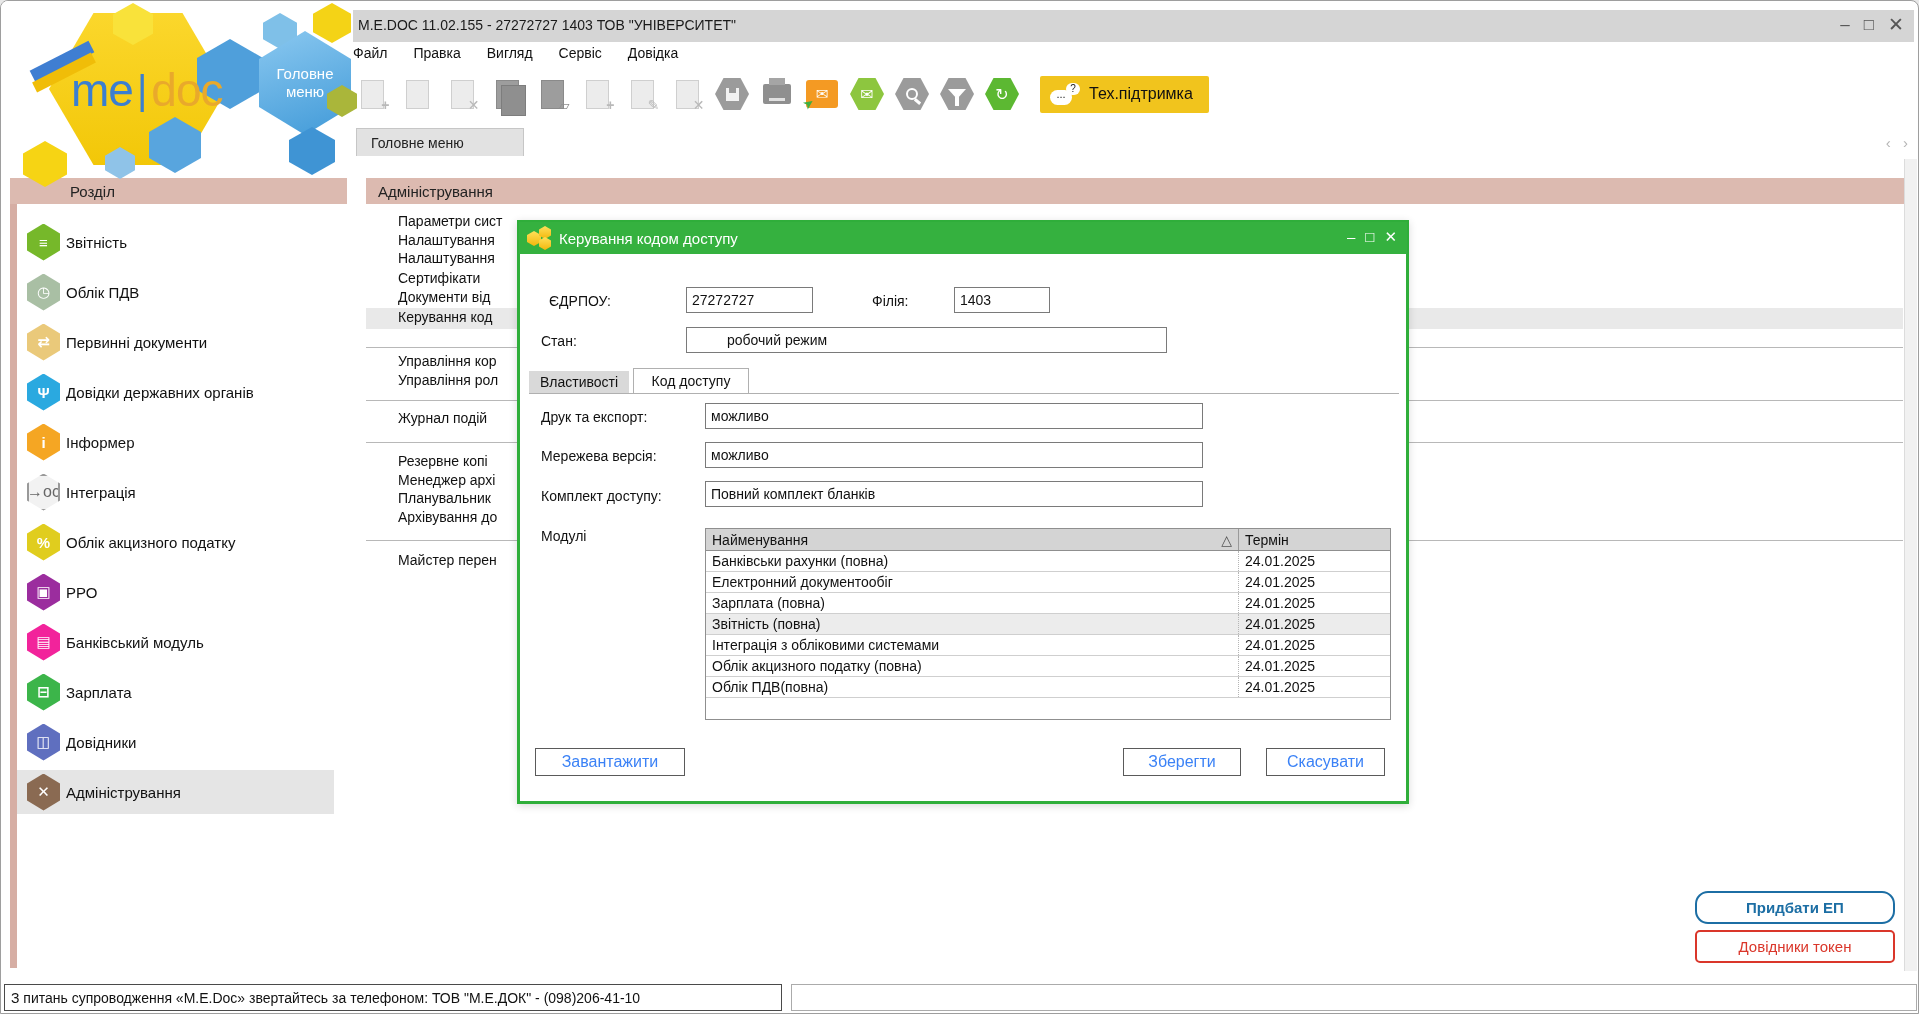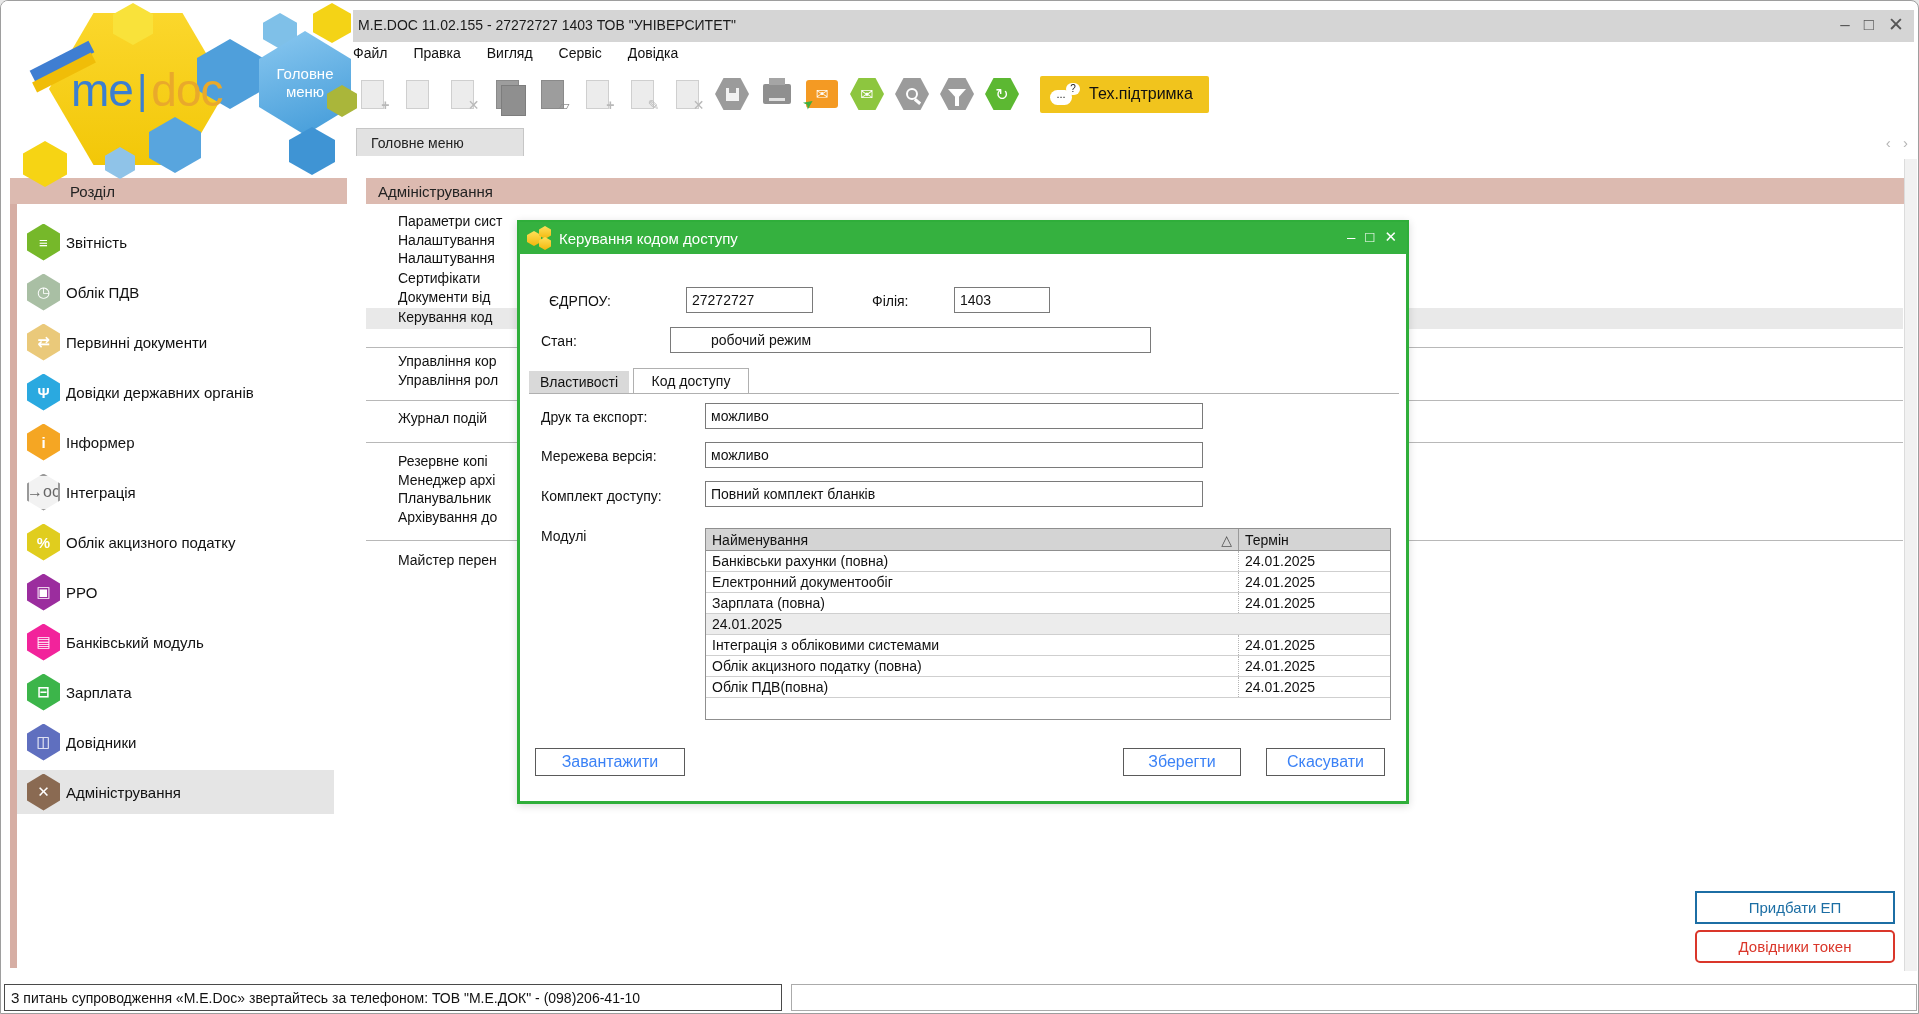--- a/index.html
+++ b/index.html
@@ -117,22 +117,22 @@
   .mt-header .c3 { display:flex; align-items:center; padding:0 6px; }
   .mt-row { display:grid; grid-template-columns:532px 153px; height:21px; font-size:14px; color:#111;
             border-bottom:1px solid #cfcfcf; cursor:default; }
   .mt-row div { display:flex; align-items:center; padding:0 6px; white-space:nowrap; overflow:hidden; }
   .mt-row div+div { border-left:1px dotted #b5b5b5; }
   .mt-row.hl { background:#ececec; }
   .dlg-btn { position:absolute; height:28px; background:#fff; border:1px solid #5a5a5a; font-size:16px;
              color:#3b82f6; display:flex; align-items:center; justify-content:center; cursor:pointer; }
 
   
-  .buy-btn { left:1694px; top:890px; width:200px; height:33px; border:2px solid #1c6ea4; border-radius:0;
-             color:#1c6ea4; font-size:15px; background:#fff; display:flex; align-items:center; justify-content:center; cursor:pointer; }
+  .buy-btn { left:1694px; top:890px; width:200px; height:33px; border:2px solid #1c6ea4; border-radius:13px;
+             color:#1c6ea4; font-size:15px; background:#fff; display:flex; align-items:center; justify-content:center; cursor:pointer;font-weight:bold; }
   .token-btn { left:1694px; top:929px; width:200px; height:33px; border:2px solid #da362a; border-radius:5px;
                color:#da362a; font-size:15px; background:#fff; display:flex; align-items:center; justify-content:center; cursor:pointer; }
   .vscroll { right:1px; top:158px; width:13px; height:812px; background:#f1f1f1; border-left:1px solid #dcdcdc; cursor:pointer; }
   .status1 { left:3px; top:983px; width:778px; height:27px; border:1px solid #4a4a4a; background:#fff;
              font-size:14px; color:#111; display:flex; align-items:center; padding-left:6px; white-space:nowrap; }
   .status2 { left:790px; top:983px; width:1126px; height:27px; border:1px solid #ababab; background:#fff; }
 </style>
 </head>
 <body>
 
@@ -345,21 +345,21 @@
         <span>✕</span>
       </span>
     </div>
 
     <div class="dlg-label" style="left:21px;top:70px;margin-left:8px;">ЄДРПОУ:</div>
     <div class="dlg-input" style="left:166px;top:64px;width:127px;height:26px;">27272727</div>
     <div class="dlg-label" style="left:352px;top:70px;">Філія:</div>
     <div class="dlg-input" style="left:434px;top:64px;width:96px;height:26px;">1403</div>
 
     <div class="dlg-label" style="left:21px;top:110px;">Стан:</div>
-    <div class="dlg-input" style="left:150px;top:104px;width:481px;height:26px;padding-left:40px;">робочий режим</div>
+    <div class="dlg-input" style="left:166px;top:104px;width:481px;height:26px;padding-left:40px;">робочий режим</div>
 
     <div class="dlg-tab active" style="left:9px;top:148px;width:100px;">Властивості</div>
     <div class="dlg-tab inactive" style="left:113px;top:145px;width:116px;">Код доступу</div>
     <div class="tabline" style="left:9px;top:170px;width:870px;"></div>
 
     <div class="dlg-label" style="left:21px;top:186px;">Друк та експорт:</div>
     <div class="dlg-input" style="left:185px;top:180px;width:498px;height:26px;">можливо</div>
 
     <div class="dlg-label" style="left:21px;top:225px;">Мережева версія:</div>
     <div class="dlg-input" style="left:185px;top:219px;width:498px;height:26px;">можливо</div>
@@ -386,20 +386,21 @@
         </div>
       <div class="mt-row">
           <div>Електронний документообіг</div>
           <div>24.01.2025</div>
         </div>
       <div class="mt-row">
           <div>Зарплата (повна)</div>
           <div>24.01.2025</div>
         </div>
       <div class="mt-row hl">
+          <div>Звітність (повна)</div>
           <div>24.01.2025</div>
         </div>
       <div class="mt-row">
           <div>Інтеграція з обліковими системами</div>
           <div>24.01.2025</div>
         </div>
       <div class="mt-row">
           <div>Облік акцизного податку (повна)</div>
           <div>24.01.2025</div>
         </div>

